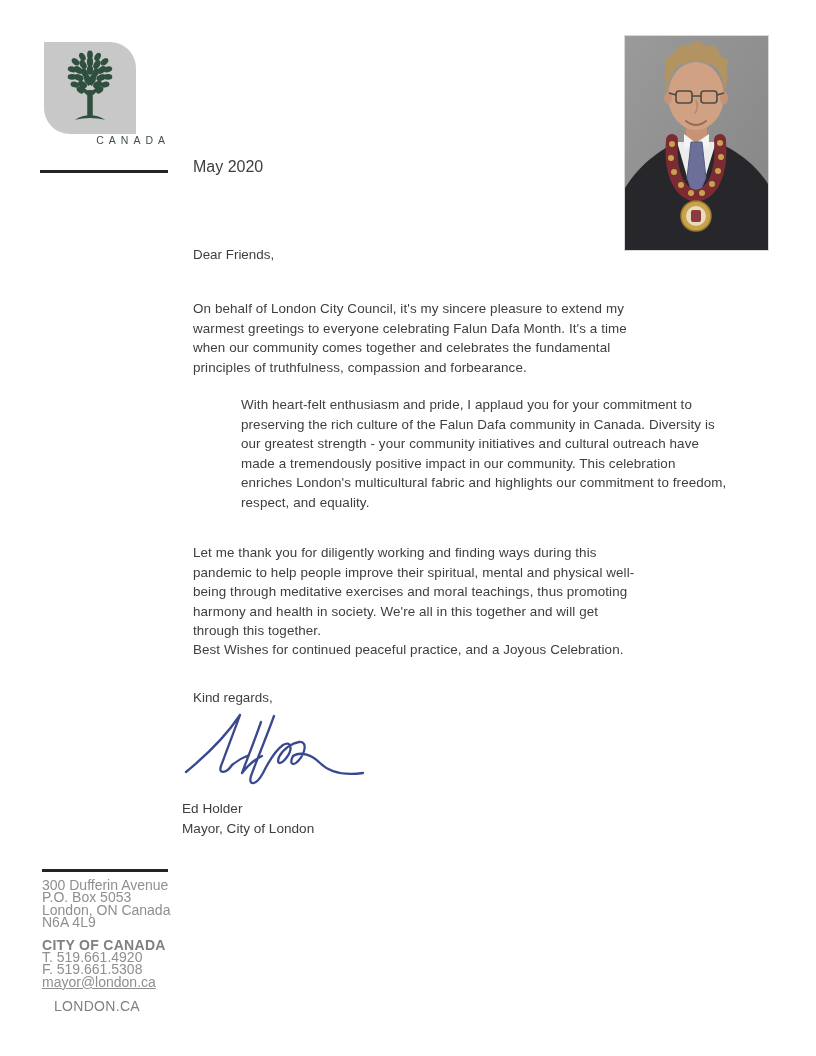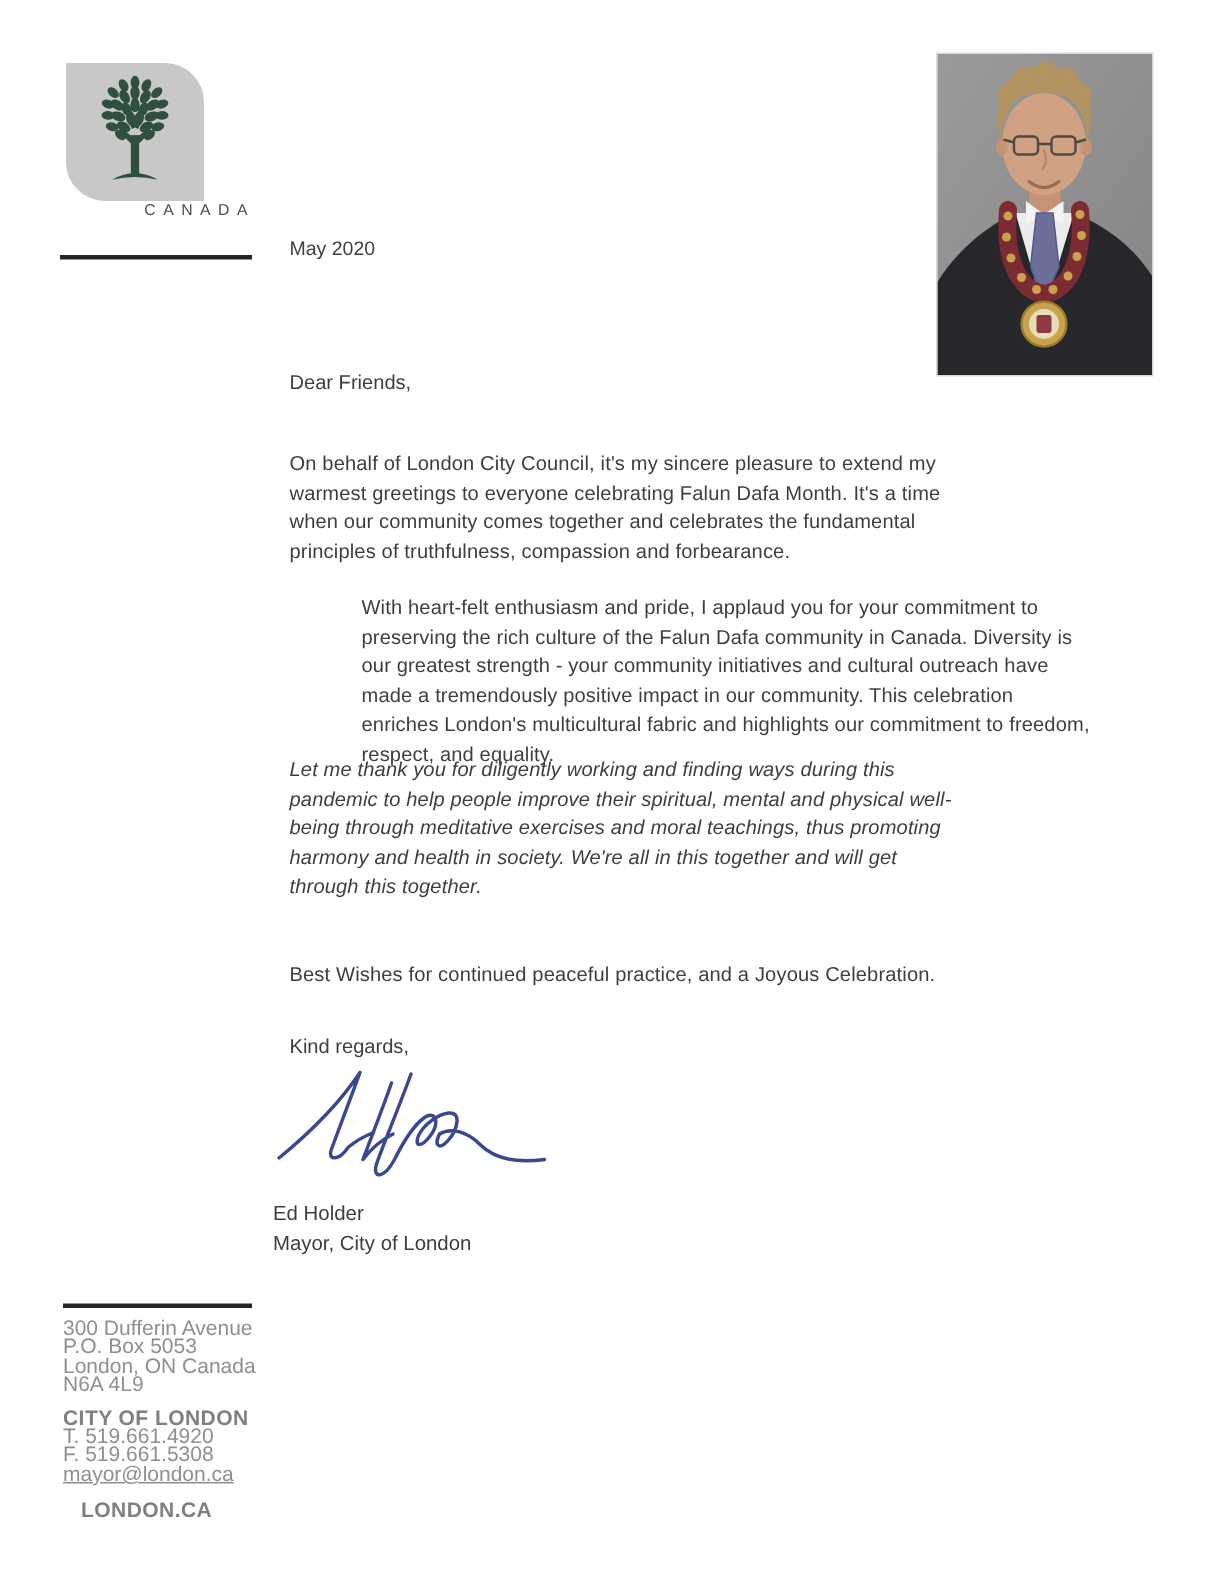--- a/index.html
+++ b/index.html
@@ -35,51 +35,51 @@
   .logo-rule{
     position:absolute;left:40px;top:170px;width:128px;height:3px;
     background:var(--rule,#222222);
   }
   
   .portrait{
     position:absolute;left:625px;top:36px;width:143px;height:214px;
     box-shadow:0 0 0 1px #d8d8d8;
   }
   
-  .letter-date{position:absolute;left:193px;top:158px;font-size:13px;}
+  .letter-date{position:absolute;left:193px;top:158px;font-size:16px;}
   .salutation{position:absolute;left:193px;top:247px;font-size:13.4px;}
   .para{
     position:absolute;left:193px;width:600px;
     font-size:13.4px;line-height:19.5px;
     white-space:pre-line;letter-spacing:0.1px;
   }
   .p1{top:299px;}
   .p2{top:395px;margin-left:48px;}
-  .p3{top:503px;font-style:italic;}
+  .p3{top:543px;}
   .closing-wish{position:absolute;left:193px;top:642px;font-size:13.4px;letter-spacing:0.1px;}
   .valediction{position:absolute;left:193px;top:690px;font-size:13.4px;}
   .signature{position:absolute;left:181px;top:710px;width:190px;height:84px;color:var(--signature_ink,#3a4890);}
   .signer{position:absolute;left:182px;top:799px;font-size:13.6px;line-height:19.5px;}
   
   .footer-rule{
     position:absolute;left:42px;top:869px;width:126px;height:3px;
     background:var(--rule,#222222);
   }
   .footer{
     position:absolute;left:42px;top:879px;width:160px;
     font-size:14px;line-height:12.4px;
     color:var(--footer_text,#8f8f8f);
   }
   .footer .block{margin-bottom:10px;white-space:pre-line;}
   .footer .bold{font-weight:bold;color:var(--footer_bold,#828282);letter-spacing:0.3px;}
   .footer a.email{
     color:var(--footer_text,#8f8f8f);
     text-decoration:underline;cursor:pointer;
   }
-  .footer .site{font-weight:bold;color:var(--footer_bold,#7d7d7d);margin-top:12px;letter-spacing:0.3px;padding-left:12px;}
+  .footer .site{font-weight:normal;color:var(--footer_bold,#7d7d7d);margin-top:12px;letter-spacing:0.3px;padding-left:12px;}
 </style>
 </head>
 <body>
 
 <div class="page">
 
   <div class="logo-block">
     <div class="logo-box">
       <svg width="72" height="76" viewBox="0 0 100 110" aria-hidden="true">
         <g fill="currentColor">
@@ -221,20 +221,20 @@
     <div>Ed Holder</div>
     <div>Mayor, City of London</div>
   </div>
 
   <div class="footer-rule"></div>
   <div class="footer">
     <div class="block">300 Dufferin Avenue
 P.O. Box 5053
 London, ON Canada
 N6A 4L9</div>
-    <div class="bold">CITY OF LONDON</div>
+    <div class="bold">CITY OF CANADA</div>
     <div>T. 519.661.4920</div>
     <div>F. 519.661.5308</div>
     <div><a class="email">mayor@london.ca</a></div>
     <div class="site">LONDON.CA</div>
   </div>
 
 </div>
 
 </body></html>

